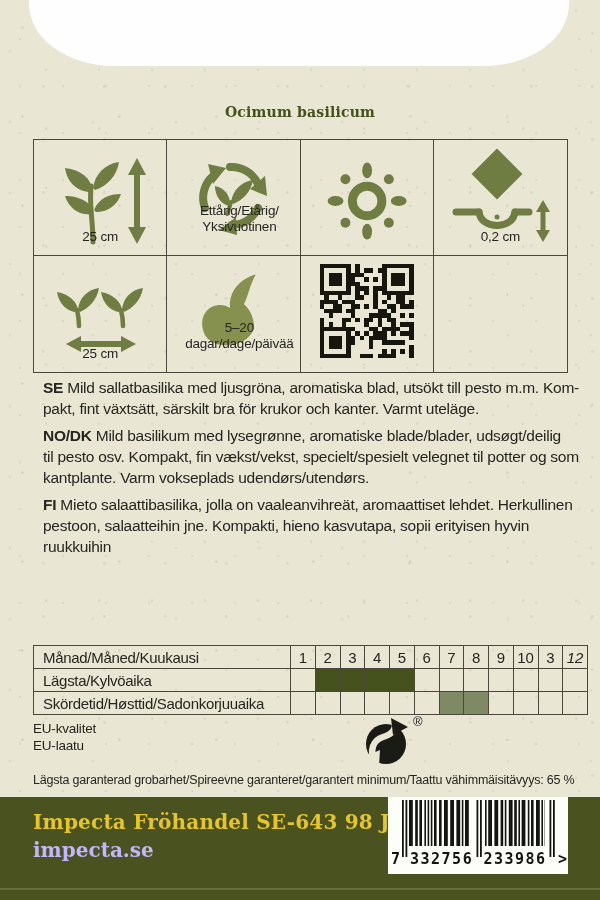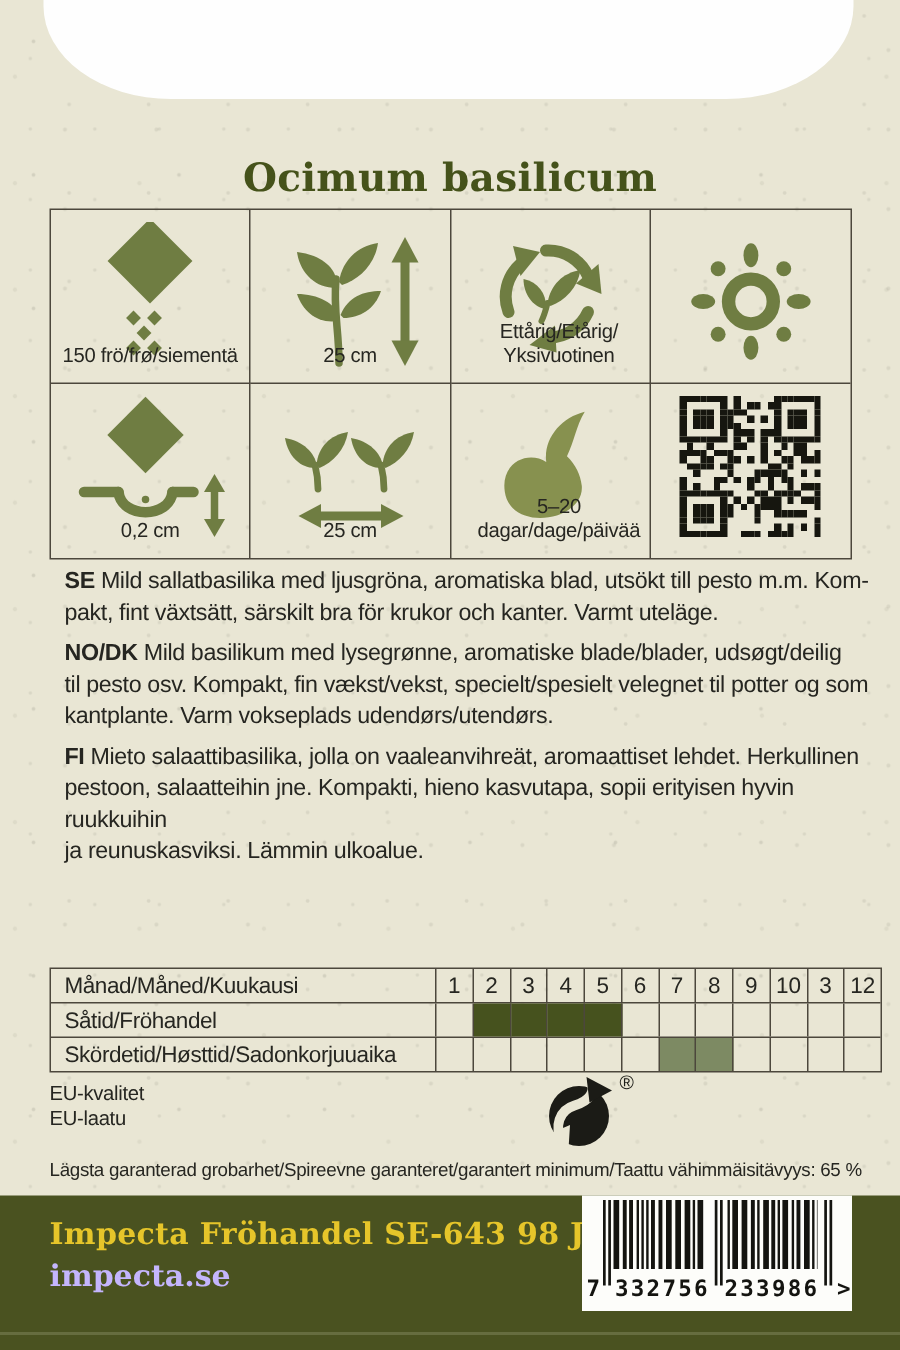--- a/index.html
+++ b/index.html
@@ -9,95 +9,80 @@
       radial-gradient(circle at 23% 31%, rgba(95,95,85,.16) 0 .8px, transparent 1.6px),
       radial-gradient(circle at 71% 63%, rgba(110,108,95,.13) 0 .9px, transparent 1.7px),
       radial-gradient(circle at 47% 83%, rgba(90,92,80,.11) 0 .7px, transparent 1.5px),
       radial-gradient(circle at 12% 72%, rgba(120,118,100,.10) 0 1px, transparent 1.8px),
       radial-gradient(circle at 87% 18%, rgba(100,100,88,.12) 0 .8px, transparent 1.6px);
     background-size: 97px 89px, 61px 53px, 43px 47px, 83px 71px, 53px 59px;
     font-family:"Liberation Sans", sans-serif; color:#262621;}
   .notch{position:absolute;left:29px;right:31px;top:-42px;height:108px;background:#fefefe;
     border-bottom-left-radius:85px 62px;border-bottom-right-radius:85px 62px;}
   .title{position:absolute;top:104px;left:0;right:0;text-align:center;
-    font-family:"DejaVu Serif", serif;font-weight:700;font-size:26px;color:#45521a;letter-spacing:.2px;}
+    font-family:"DejaVu Serif", serif;font-weight:700;font-size:14px;color:#45521a;letter-spacing:.2px;}
   
   .grid{position:absolute;left:33px;top:139px;width:535px;height:234px;
     display:grid;grid-template-columns:repeat(4,1fr);grid-template-rows:1fr 1fr;
     border:1px solid #4c473c;box-sizing:border-box;}
   .cell{position:relative;border-right:1px solid #4c473c;border-bottom:1px solid #4c473c;}
   .cell:nth-child(4n){border-right:none;}
   .cell:nth-child(n+5){border-bottom:none;}
   .icn{position:absolute;top:8px;left:0;right:0;display:flex;justify-content:center;}
   .lbl{position:absolute;left:1px;right:1px;bottom:10px;text-align:center;
     font-size:13.5px;letter-spacing:-.2px;line-height:16px;}
-  .lbl2{bottom:10px;padding-left:12px;}
+  .lbl2{bottom:20px;padding-left:12px;}
   svg .gfill{fill:#6f7d42;}
   svg .gstroke{stroke:#6f7d42;fill:none;}
   .qr{position:absolute;top:8px;left:50%;margin-left:-47px;width:94px;height:94px;
     display:grid;grid-template-columns:repeat(21,1fr);grid-template-rows:repeat(21,1fr);}
   .qr div.on{background:#16160f;}
   
   .desc{position:absolute;left:43px;top:377px;width:537px;font-size:15.5px;line-height:21px;letter-spacing:-.25px;}
   .desc p{margin:0 0 6px 0;}
   .desc b{font-weight:700;}
   
   .cal{position:absolute;left:33px;top:645px;width:555px;border:1px solid #4c473c;box-sizing:border-box;}
   .crow{display:flex;height:22px;border-bottom:1px solid #4c473c;}
   .crow:last-child{border-bottom:none;}
   .clabel{width:257px;box-sizing:border-box;border-right:1px solid #4c473c;
     display:flex;align-items:center;padding-left:9px;font-size:15px;letter-spacing:-.3px;}
   .mrow{flex:1;display:flex;}
   .mrow div{flex:1;border-right:1px solid #4c473c;display:flex;align-items:center;justify-content:center;font-size:15px;}
-  .mrow div:last-child{border-right:none;}
+  .mrow div:last-child{border-right:none;font-style:italic;}
   
   .eu{position:absolute;left:33px;top:720px;font-size:13.5px;line-height:17px;letter-spacing:-.2px;}
   .gd{position:absolute;left:362px;top:717px;}
   .reg{position:absolute;left:413px;top:714px;font-size:13px;color:#1b1b16;}
   .guar{position:absolute;left:33px;top:773px;font-size:12.5px;letter-spacing:-.2px;}
   
   .footer{position:absolute;left:0;top:797px;width:600px;height:103px;background:#4a5220;}
   .addr{position:absolute;left:33px;top:13px;font-family:"DejaVu Serif", serif;font-weight:700;
     font-size:20px;color:#e6c52a;letter-spacing:.2px;}
   .site{position:absolute;left:33px;top:41px;font-family:"DejaVu Serif", serif;font-weight:700;
     font-size:20px;color:#c4b5fd;}
   .crease{position:absolute;left:0;top:91px;width:100%;height:2px;background:rgba(205,205,175,.22);}
   .bcbox{position:absolute;left:388px;top:0;width:180px;height:77px;background:#fdfdfa;}
   .bcbox svg{position:absolute;left:0;top:0;}
   .bcd{position:absolute;font-family:"DejaVu Sans Mono", monospace;font-weight:700;font-size:15px;color:#141410;top:53px;}
   .bc-left{left:3px;}
   .bc-g1{left:22px;width:64px;text-align:left;letter-spacing:1.5px;}
-  .bc-g2{left:95px;width:64px;letter-spacing:1.5px;}
+  .bc-g2{left:95px;width:64px;text-align:center;letter-spacing:1.5px;}
   .bc-gt{right:1px;}
 </style>
 </head>
 <body>
 
 <div class="page">
   <div class="notch"></div>
 
   <div class="title">Ocimum basilicum</div>
 
   <div class="grid">
 
-    <div class="cell">
-      <div class="icn">
-        <svg width="122" height="96" viewBox="0 0 122 96">
-          <rect class="gfill" x="41" y="6" width="40" height="40" transform="rotate(45 61 26)"></rect>
-          <g class="gfill">
-            <rect x="46.5" y="60.5" width="7" height="7" transform="rotate(45 50 64)"></rect>
-            <rect x="60.5" y="60.5" width="7" height="7" transform="rotate(45 64 64)"></rect>
-            <rect x="53.5" y="70.5" width="7" height="7" transform="rotate(45 57 74)"></rect>
-            <rect x="46.5" y="80.5" width="7" height="7" transform="rotate(45 50 84)"></rect>
-            <rect x="60.5" y="80.5" width="7" height="7" transform="rotate(45 64 84)"></rect>
-          </g>
-        </svg>
-      </div>
-      <div class="lbl">150 frö/frø/siementä</div>
-    </div>
 
     <div class="cell">
       <div class="icn">
         <svg width="122" height="100" viewBox="0 0 122 100">
           <path class="gstroke" stroke-width="5" stroke-linecap="round" d="M54,94 C54,72 50,58 52,38"></path>
           <g class="gfill">
             <path d="M52,44 C38,44 28,34 26,20 C42,22 52,30 53,42 Z"></path>
             <path d="M53,66 C40,68 30,60 26,48 C40,48 52,54 54,64 Z"></path>
             <path d="M54,40 C56,26 66,16 80,14 C78,28 68,38 56,42 Z"></path>
             <path d="M55,62 C60,50 70,46 82,46 C78,58 68,64 57,64 Z"></path>
@@ -659,21 +644,20 @@
     <p>
       <b>NO/DK</b>
       <span>Mild basilikum med lysegrønne, aromatiske blade/blader, udsøgt/deilig</span><br>
       <span>til pesto osv. Kompakt, fin vækst/vekst, specielt/spesielt velegnet til potter og som</span><br>
       <span>kantplante. Varm vokseplads udendørs/utendørs.</span>
     </p>
     <p>
       <b>FI</b>
       <span>Mieto salaattibasilika, jolla on vaaleanvihreät, aromaattiset lehdet. Herkullinen</span><br>
       <span>pestoon, salaatteihin jne. Kompakti, hieno kasvutapa, sopii erityisen hyvin ruukkuihin</span><br>
-      <span>ja reunuskasviksi. Lämmin ulkoalue.</span>
     </p>
   </div>
 
   <div class="cal">
     <div class="crow">
       <div class="clabel">Månad/Måned/Kuukausi</div>
       <div class="mrow">
           <div>1</div>
           <div>2</div>
           <div>3</div>
@@ -682,21 +666,21 @@
           <div>6</div>
           <div>7</div>
           <div>8</div>
           <div>9</div>
           <div>10</div>
           <div>3</div>
           <div>12</div>
         </div>
     </div>
     <div class="crow">
-      <div class="clabel">Såtid/Fröhandel</div>
+      <div class="clabel">Lägsta/Kylvöaika</div>
       <div class="mrow">
           <div></div>
           <div style="background: rgb(70, 82, 30);"></div>
           <div style="background: rgb(70, 82, 30);"></div>
           <div style="background: rgb(70, 82, 30);"></div>
           <div style="background: rgb(70, 82, 30);"></div>
           <div></div>
           <div></div>
           <div></div>
           <div></div>

